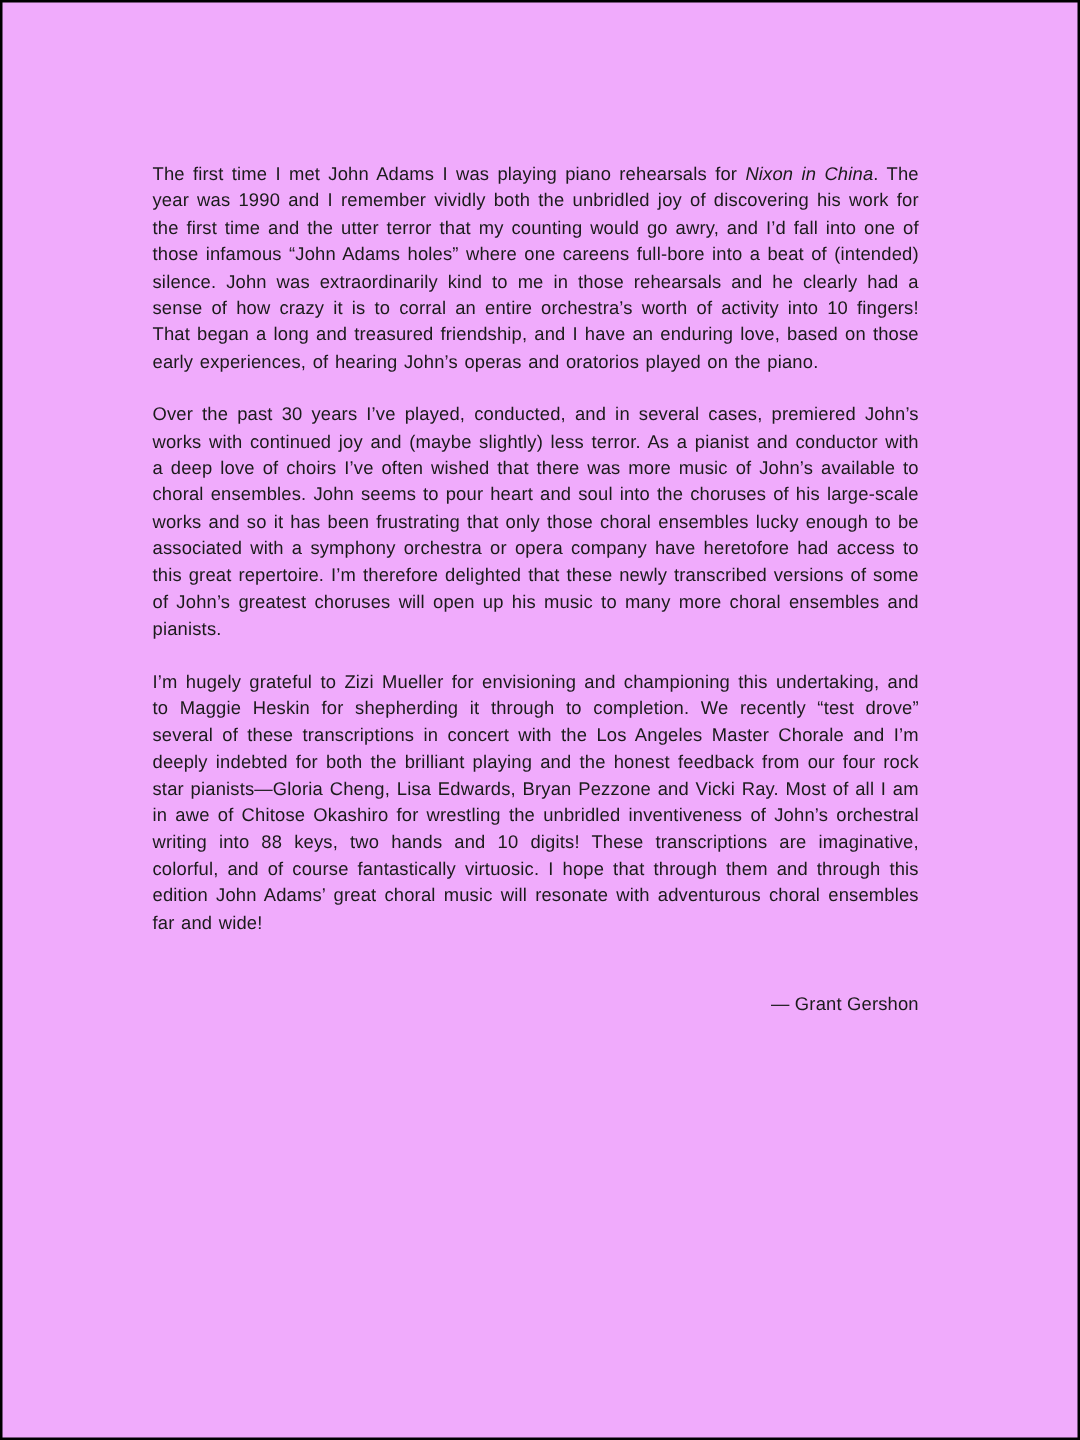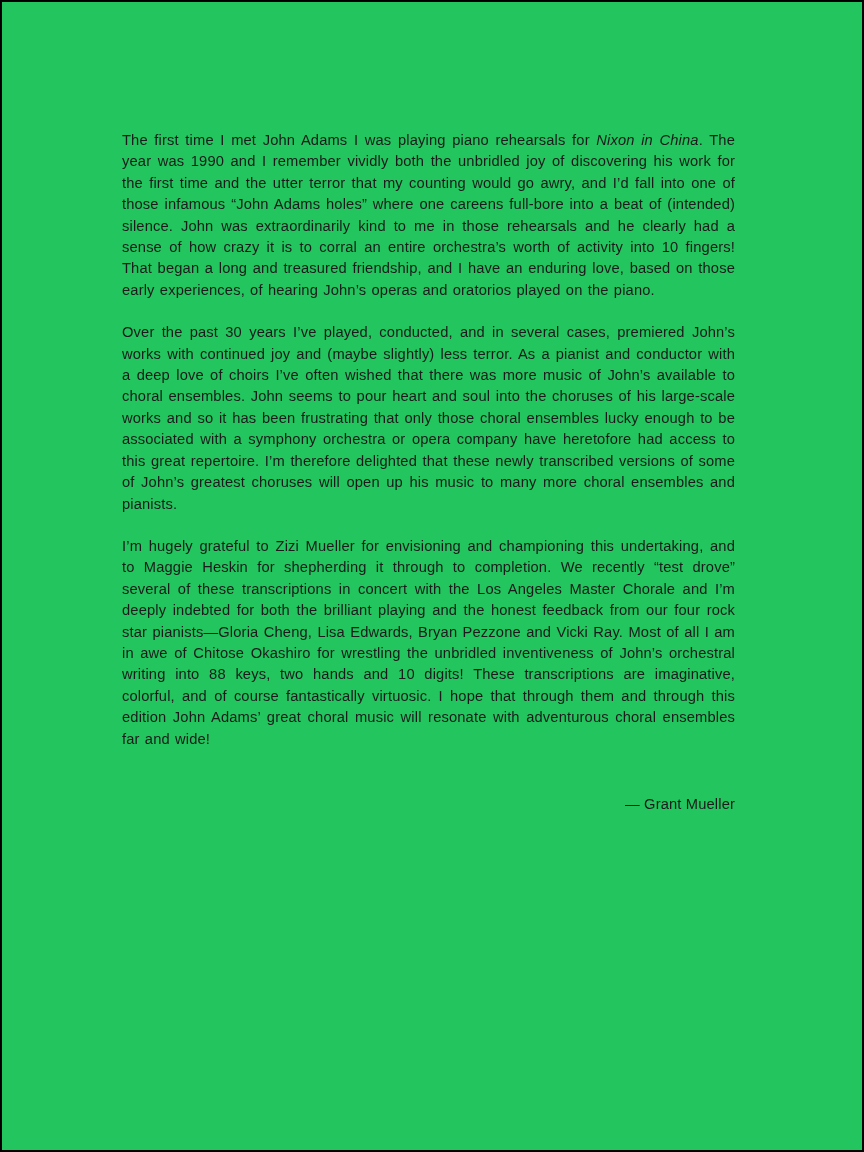--- a/index.html
+++ b/index.html
@@ -10,21 +10,21 @@
   body {
     width: 864px;
     height: 1152px;
     position: relative;
     box-sizing: border-box;
     font-family: "Liberation Sans", sans-serif;
   }
   .page {
     position: absolute;
     inset: 0;
-    background: #22c55e;
+    background: #f0abfc;
     border: 2px solid #000000;
     box-sizing: border-box;
   }
   .text-block {
     position: absolute;
     left: 120px;
     top: 128px;
     width: 613px;
   }
   p.body-par {
@@ -56,16 +56,16 @@
 
 <div class="page">
   <div class="text-block">
 
     <p class="body-par"><span>The first time I met John Adams I was playing piano rehearsals for </span><span class="italic">Nixon in China</span><span>. The year was 1990 and I remember vividly both the unbridled joy of discovering his work for the first time and the utter terror that my counting would go awry, and I’d fall into one of those infamous “John Adams holes” where one careens full-bore into a beat of (intended) silence. John was extraordinarily kind to me in those rehearsals and he clearly had a sense of how crazy it is to corral an entire orchestra’s worth of activity into 10 fingers! That began a long and treasured friendship, and I have an enduring love, based on those early experiences, of hearing John’s operas and oratorios played on the piano.</span></p>
 
     <p class="body-par">Over the past 30 years I’ve played, conducted, and in several cases, premiered John’s works with continued joy and (maybe slightly) less terror. As a pianist and conductor with a deep love of choirs I’ve often wished that there was more music of John’s available to choral ensembles. John seems to pour heart and soul into the choruses of his large-scale works and so it has been frustrating that only those choral ensembles lucky enough to be associated with a symphony orchestra or opera company have heretofore had access to this great repertoire. I’m therefore delighted that these newly transcribed versions of some of John’s greatest choruses will open up his music to many more choral ensembles and pianists.</p>
 
     <p class="body-par">I’m hugely grateful to Zizi Mueller for envisioning and championing this undertaking, and to Maggie Heskin for shepherding it through to completion. We recently “test drove” several of these transcriptions in concert with the Los Angeles Master Chorale and I’m deeply indebted for both the brilliant playing and the honest feedback from our four rock star pianists—Gloria Cheng, Lisa Edwards, Bryan Pezzone and Vicki Ray. Most of all I am in awe of Chitose Okashiro for wrestling the unbridled inventiveness of John’s orchestral writing into 88 keys, two hands and 10 digits! These transcriptions are imaginative, colorful, and of course fantastically virtuosic. I hope that through them and through this edition John Adams’ great choral music will resonate with adventurous choral ensembles far and wide!</p>
 
-    <div class="signature">— Grant Mueller</div>
+    <div class="signature">— Grant Gershon</div>
 
   </div>
 </div>
 
 </body></html>

